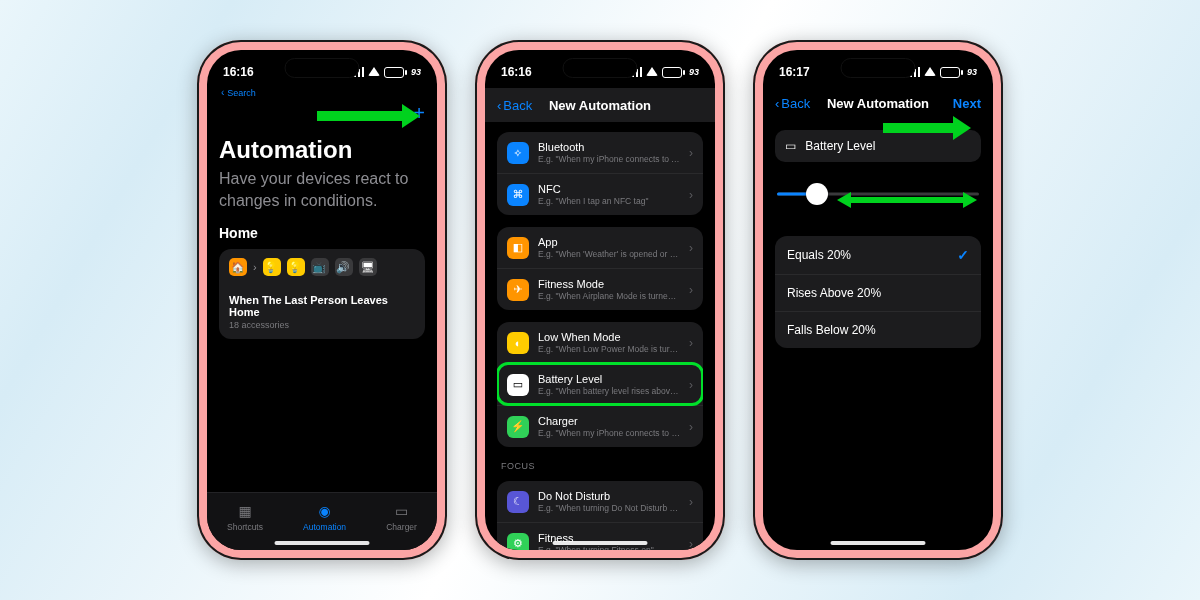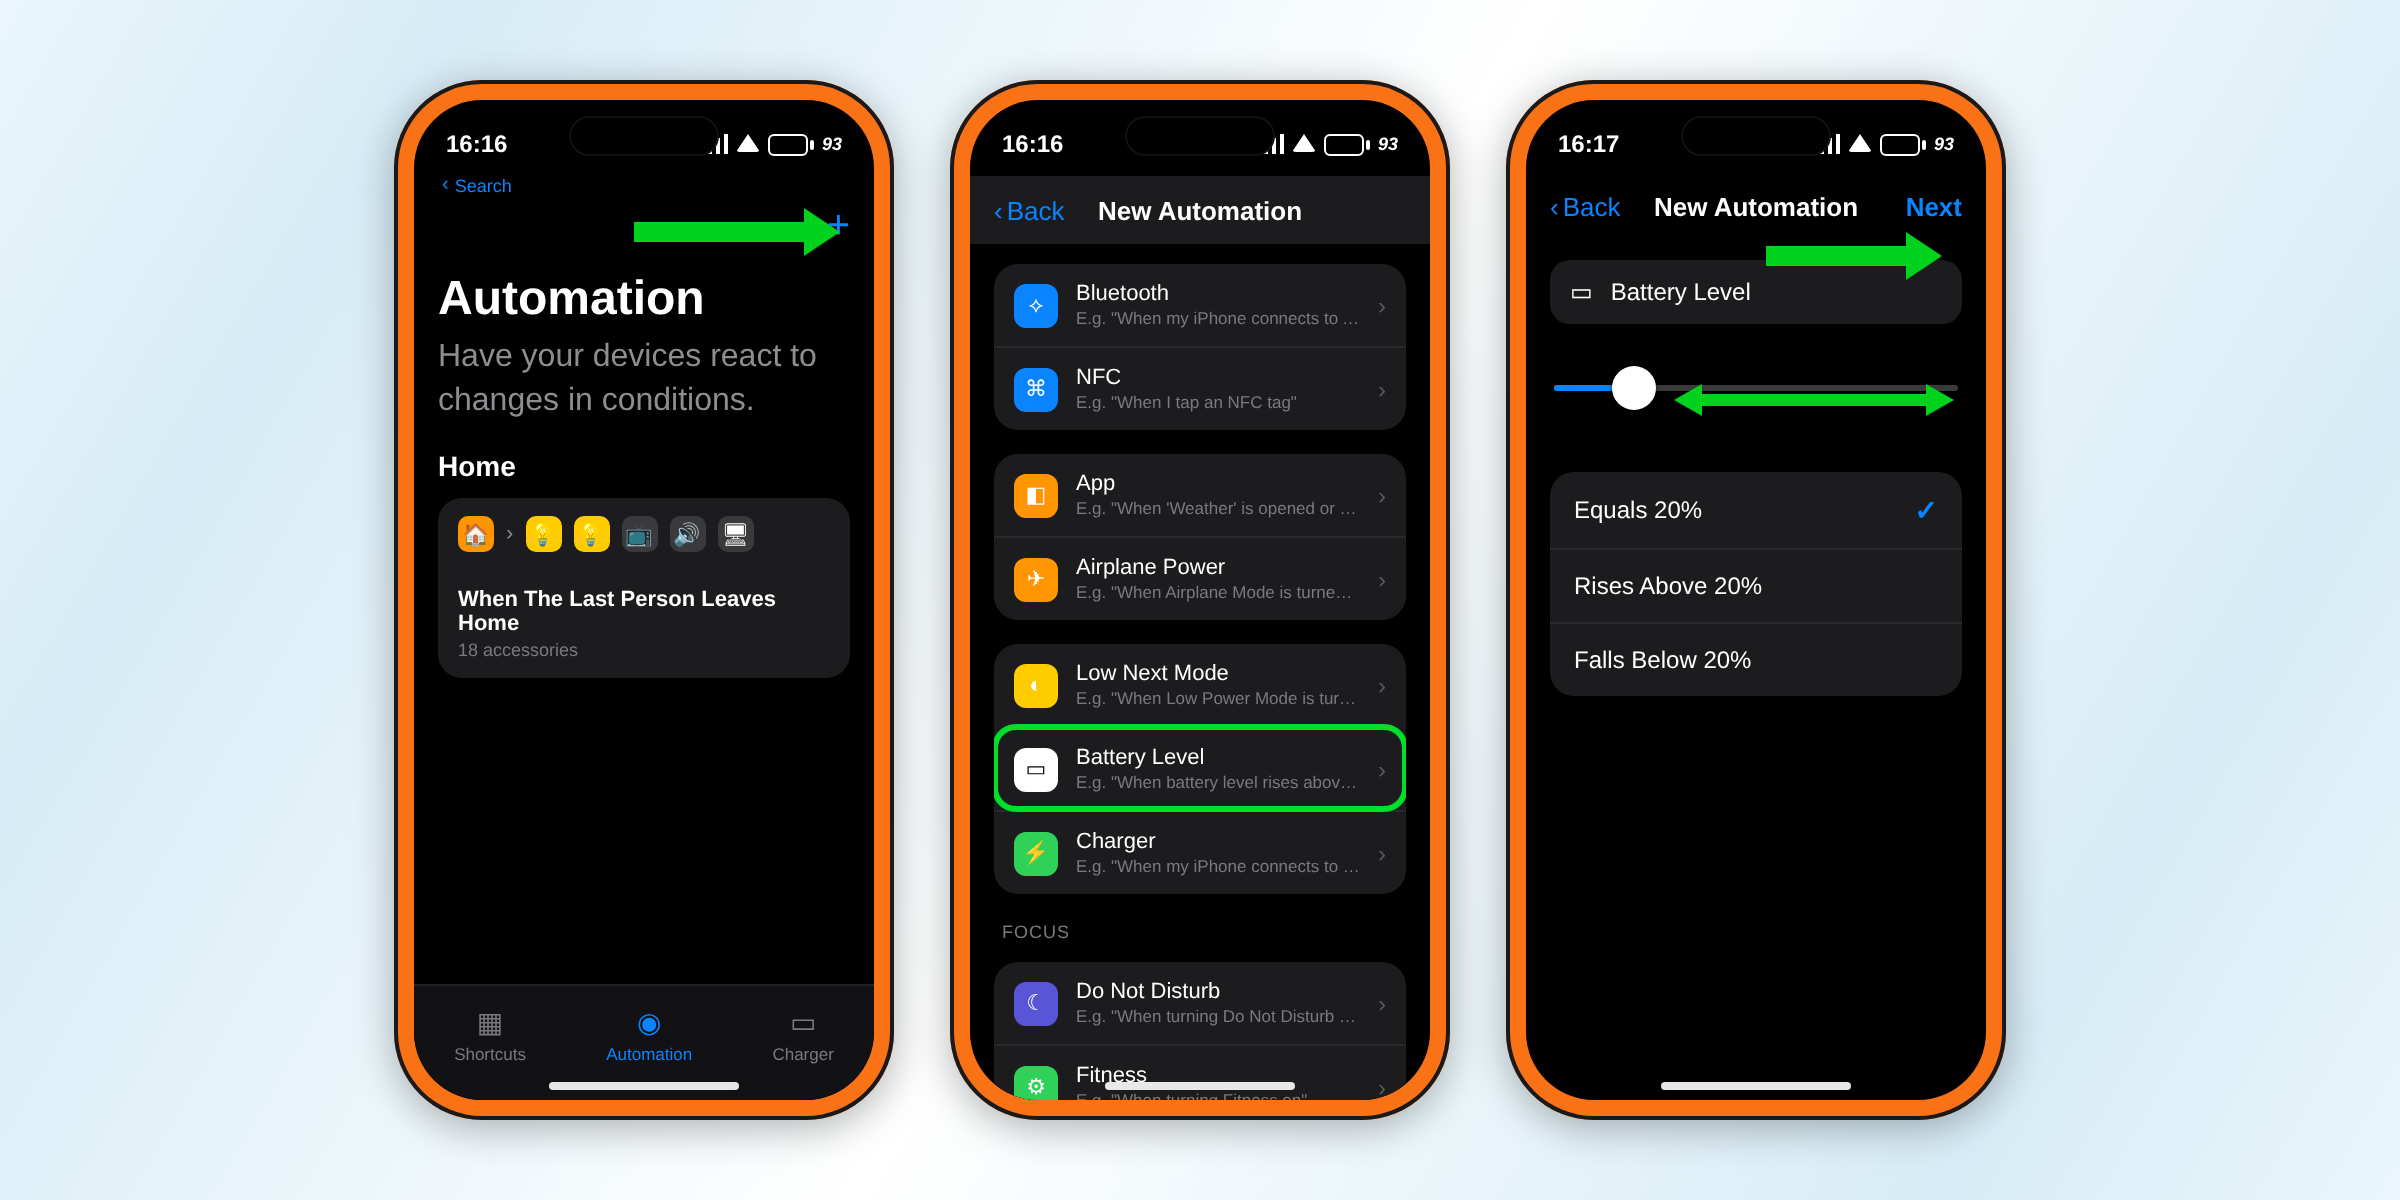--- a/index.html
+++ b/index.html
@@ -4,21 +4,21 @@
 <style>
   * { box-sizing: border-box; margin: 0; padding: 0; }
   html, body { width: 1200px; height: 600px; overflow: hidden; font-family: -apple-system, "Helvetica Neue", Arial, sans-serif; }
   body {
     background: linear-gradient(120deg, #eaf6fb 0%, #d7ecf6 15%, #ffffff 50%, #d7ecf6 85%, #eaf6fb 100%);
     display: flex; justify-content: center; align-items: center; gap: 28px;
   }
   .phone {
     position: relative;
     width: 250px; height: 520px;
-    background: #f97316;
+    background: #fca5a5;
     border-radius: 44px;
     padding: 10px;
     box-shadow: 0 4px 20px rgba(0,0,0,.3), inset 0 0 0 2px #1a1a1a;
   }
   .screen {
     position: relative;
     width: 100%; height: 100%;
     background: #000;
     border-radius: 34px;
     overflow: hidden;
@@ -242,31 +242,31 @@
             <span class="ic" style="background:#ff9500;color:#fff">◧</span>
             <span class="txt">
               <div class="t">App</div>
               <div class="d">E.g. "When 'Weather' is opened or closed"</div>
             </span>
             <span class="chev">›</span>
           </div>
           <div class="row">
             <span class="ic" style="background:#ff9500;color:#fff">✈</span>
             <span class="txt">
-              <div class="t">Airplane Power</div>
+              <div class="t">Fitness Mode</div>
               <div class="d">E.g. "When Airplane Mode is turned on"</div>
             </span>
             <span class="chev">›</span>
           </div>
         </div>
         <div class="group">
           <div class="row">
             <span class="ic" style="background:#ffcc00;color:#fff">◐</span>
             <span class="txt">
-              <div class="t">Low Next Mode</div>
+              <div class="t">Low When Mode</div>
               <div class="d">E.g. "When Low Power Mode is turned off"</div>
             </span>
             <span class="chev">›</span>
           </div>
           <div class="row hl">
             <span class="ic" style="background:#ffffff;color:#000">▭</span>
             <span class="txt">
               <div class="t">Battery Level</div>
               <div class="d">E.g. "When battery level rises above 50%"</div>
             </span>

